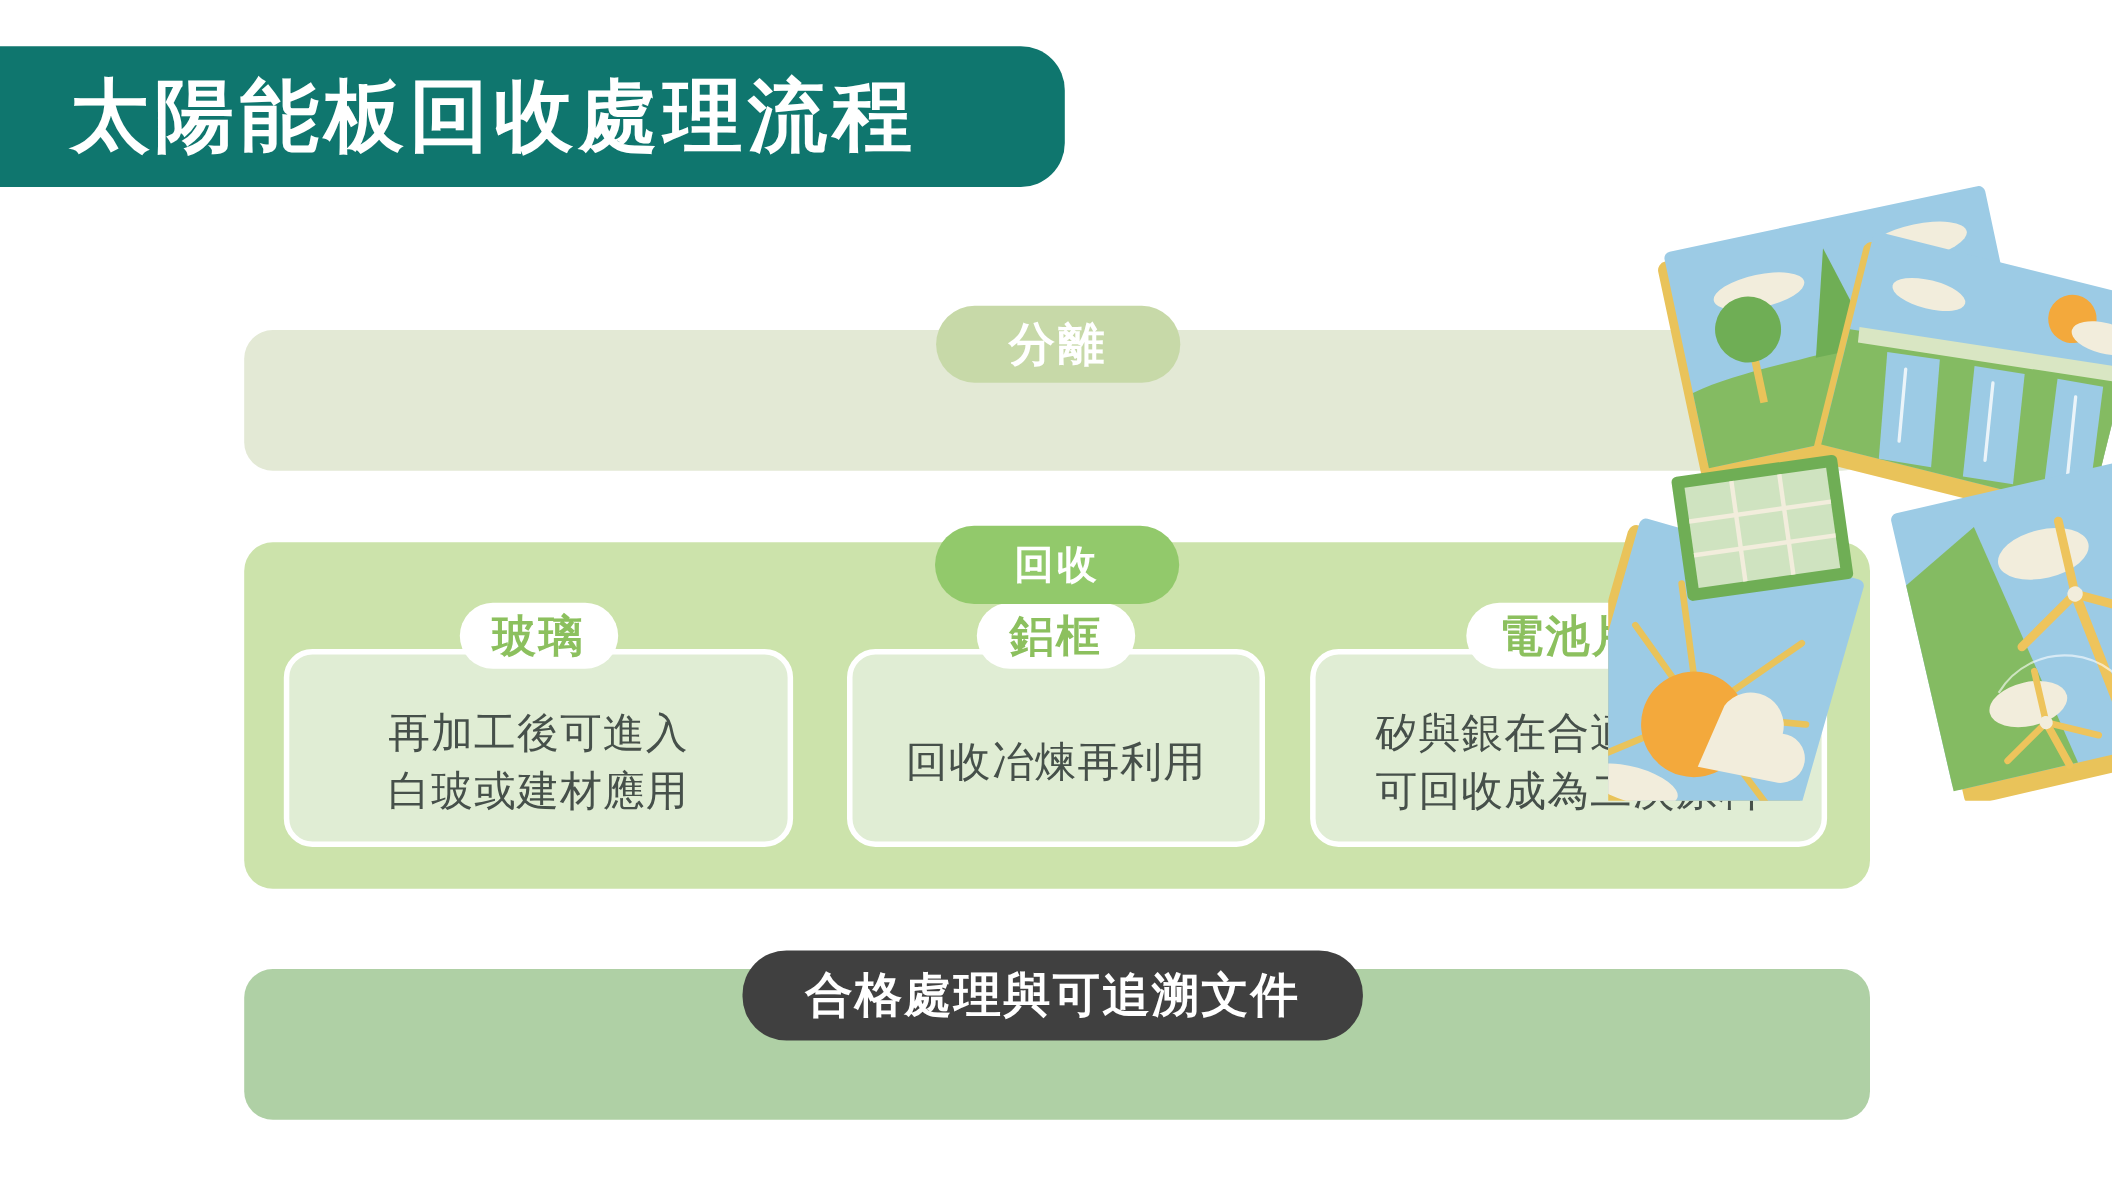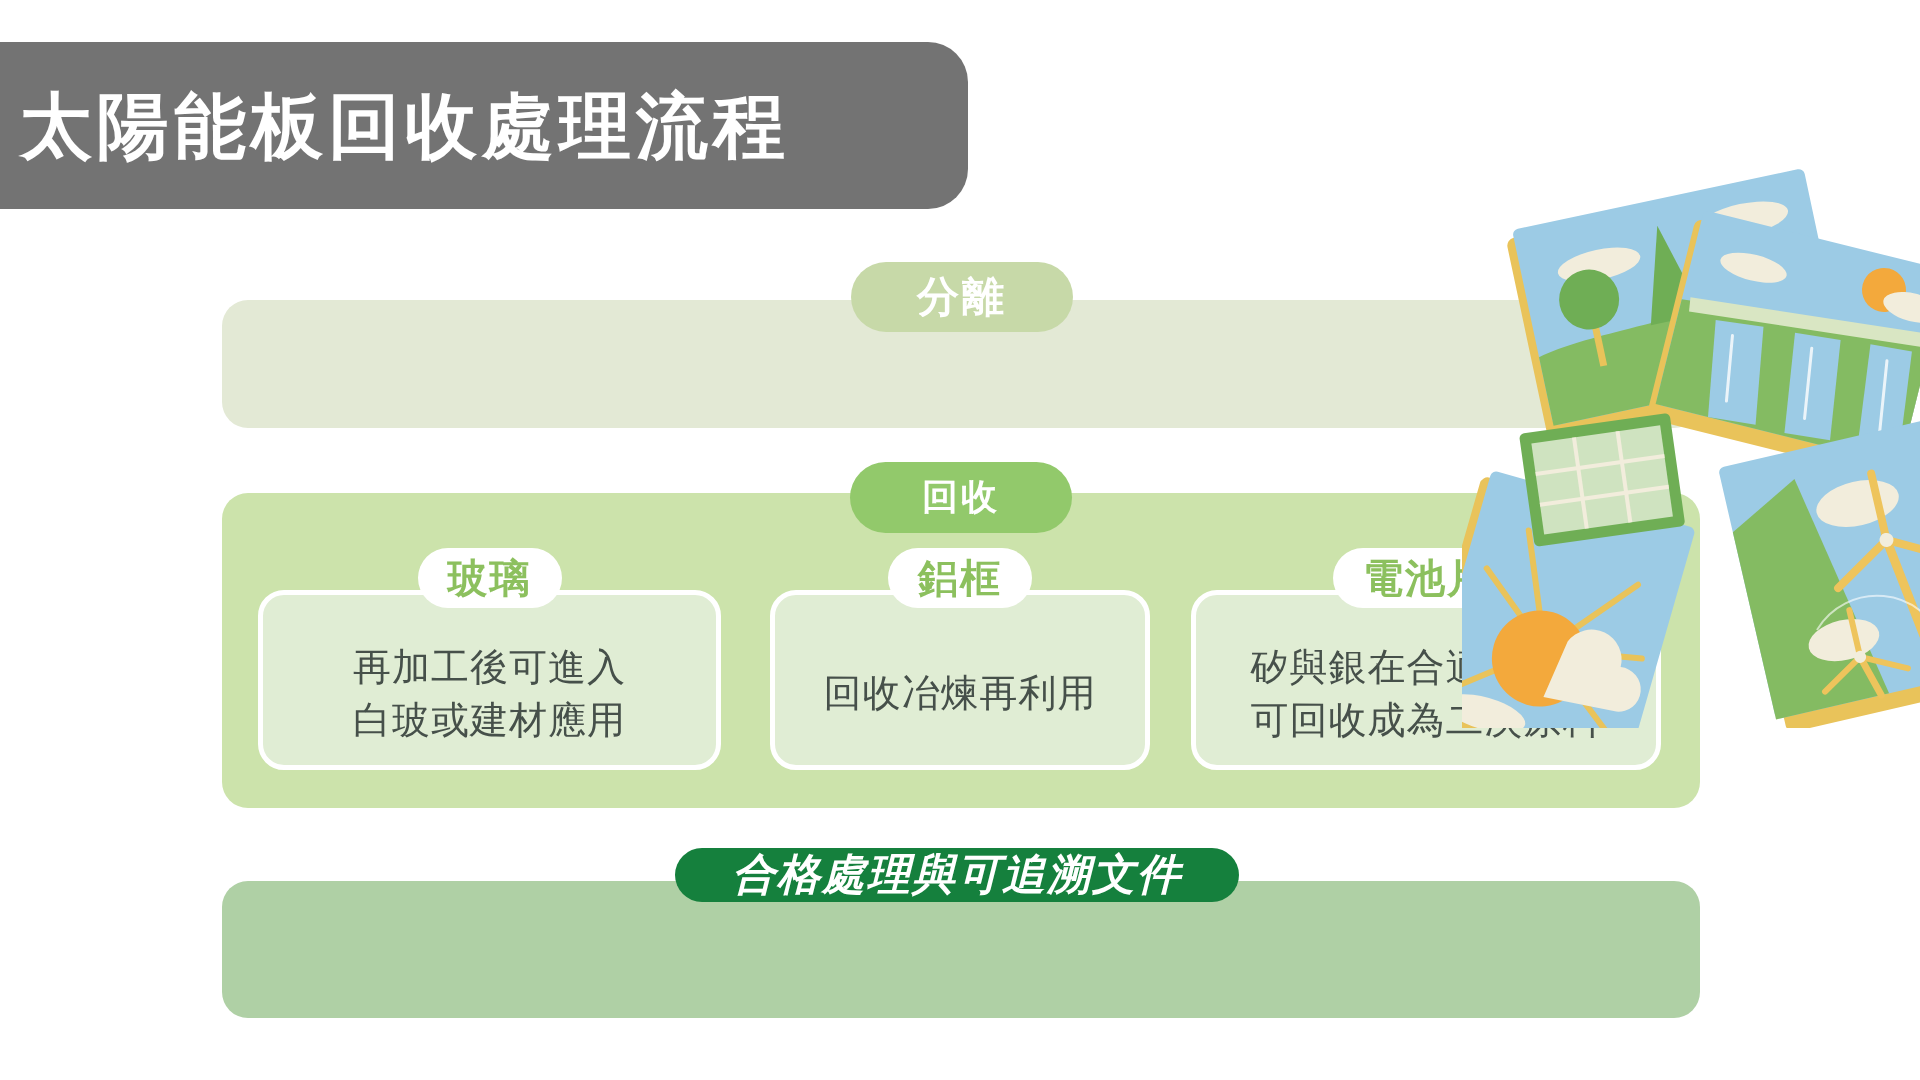--- a/index.html
+++ b/index.html
@@ -2,32 +2,32 @@
 <html><head>
 <meta charset="utf-8">
 <style>
   html,body{margin:0;padding:0;background:#ffffff;}
   .canvas{
     position:relative;width:1920px;height:1080px;overflow:hidden;background:#ffffff;
     font-family:"Liberation Sans","DejaVu Sans",sans-serif;
   }
   
   .title-box{
-    position:absolute;left:0;top:42px;width:968px;height:167px;
-    background:#737373;border-radius:0 40px 40px 0;
-    display:flex;align-items:center;padding-left:20px;box-sizing:border-box;
+    position:absolute;left:0;top:42px;width:968px;height:128px;
+    background:#0f766e;border-radius:0 40px 40px 0;
+    display:flex;align-items:center;padding-left:64px;box-sizing:border-box;
   }
   .title-box span{
     color:#ffffff;font-size:72px;font-weight:bold;letter-spacing:5px;line-height:1;
   }
   
   .panel{position:absolute;left:222px;width:1478px;border-radius:26px;}
   .badge{
     position:absolute;display:flex;align-items:center;justify-content:center;
-    color:#ffffff;font-weight:bold;border-radius:40px;z-index:3;
+    color:#ffffff;font-weight:bold;border-radius:40px;z-index:3;margin-top:16px;
   }
   .panel-text{
     position:absolute;left:0;width:100%;margin:0;text-align:center;
     color:#414b43;
   }
   .b{font-weight:bold;}
   
   .badge-sep{left:851px;top:262px;width:222px;height:70px;background:#c7d9a8;font-size:42px;letter-spacing:3px;}
   .panel-sep{top:300px;height:128px;background:#e3e9d5;z-index:1;}
   .panel-sep .panel-text{top:332px;height:96px;display:flex;align-items:center;justify-content:center;font-size:41px;letter-spacing:2px;}
@@ -46,21 +46,21 @@
     position:absolute;top:-47px;left:50%;transform:translateX(-50%);
     height:60px;padding:0 30px;background:#ffffff;border-radius:34px;
     display:flex;align-items:center;justify-content:center;
     color:#8cc05e;font-size:40px;font-weight:bold;letter-spacing:2px;white-space:nowrap;
   }
   .card-text{
     margin-top:28px;font-size:38px;line-height:1.4;color:#46504a;
     text-align:center;white-space:pre-line;letter-spacing:1px;
   }
   
-  .badge-docs{left:675px;top:848px;width:564px;height:54px;background:#15803d;font-size:43px;letter-spacing:2px;font-style:italic;}
+  .badge-docs{left:675px;top:848px;width:564px;height:82px;background:#404040;font-size:43px;letter-spacing:2px;}
   .panel-docs{top:881px;height:137px;background:#afd0a5;z-index:1;}
   
   .illus{position:absolute;left:1462px;top:148px;width:460px;height:580px;z-index:5;}
 </style>
 </head>
 <body>
 
 <div class="canvas">
 
   <div class="title-box">

